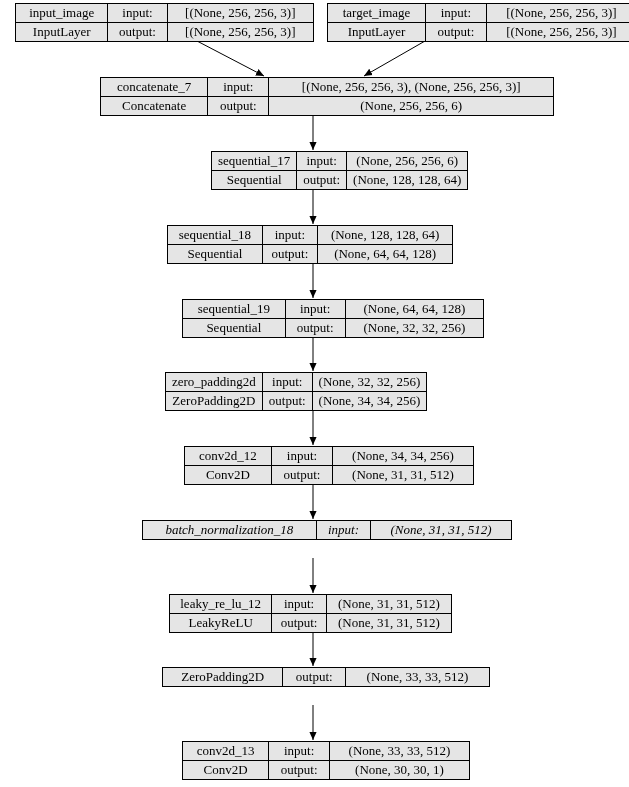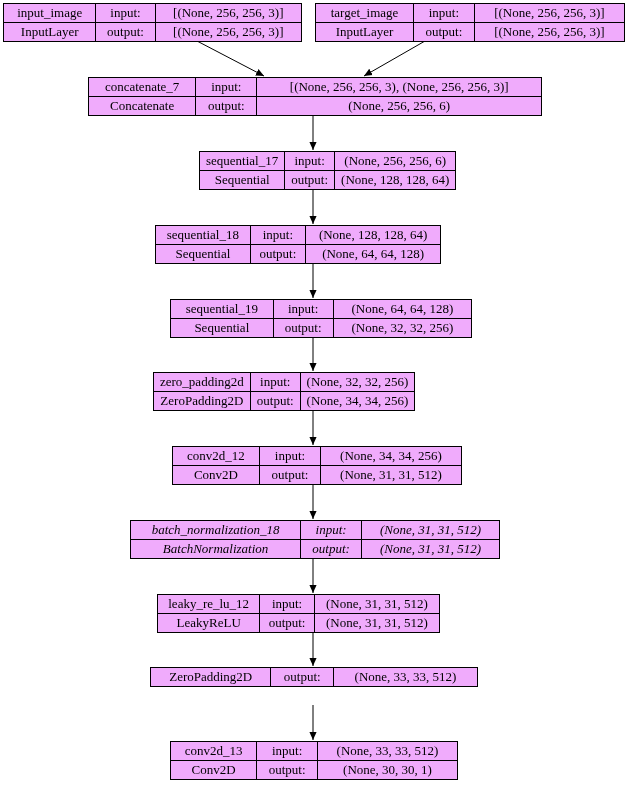--- a/index.html
+++ b/index.html
@@ -25,22 +25,23 @@
     height: 787px;
     pointer-events: none;
   }
   .node {
     position: absolute;
     box-sizing: border-box;
   }
   .node-table {
     border-collapse: collapse;
     width: 100%;
-    background: #f0abfc;
+    background: #e5e5e5;
     table-layout: auto;
+    margin-left: 12px;
   }
   .node-table td {
     border: 1px solid #000000;
     text-align: center;
     vertical-align: middle;
     padding: 0 6px;
     height: 18px;
     line-height: 18px;
     white-space: nowrap;
   }
@@ -197,25 +198,20 @@
     </table>
   </div>
       <div class="node" style="left: 130px; top: 520px; width: 370px; font-style: italic;">
     <table class="node-table">
       <tbody>
         <tr>
           <td>batch_normalization_18</td>
           <td>input:</td>
           <td>(None, 31, 31, 512)</td>
         </tr>
-        <tr>
-          <td>BatchNormalization</td>
-          <td>output:</td>
-          <td>(None, 31, 31, 512)</td>
-        </tr>
       </tbody>
     </table>
   </div>
       <div class="node" style="left: 157px; top: 594px; width: 283px;">
     <table class="node-table">
       <tbody>
         <tr>
           <td>leaky_re_lu_12</td>
           <td>input:</td>
           <td>(None, 31, 31, 512)</td>

